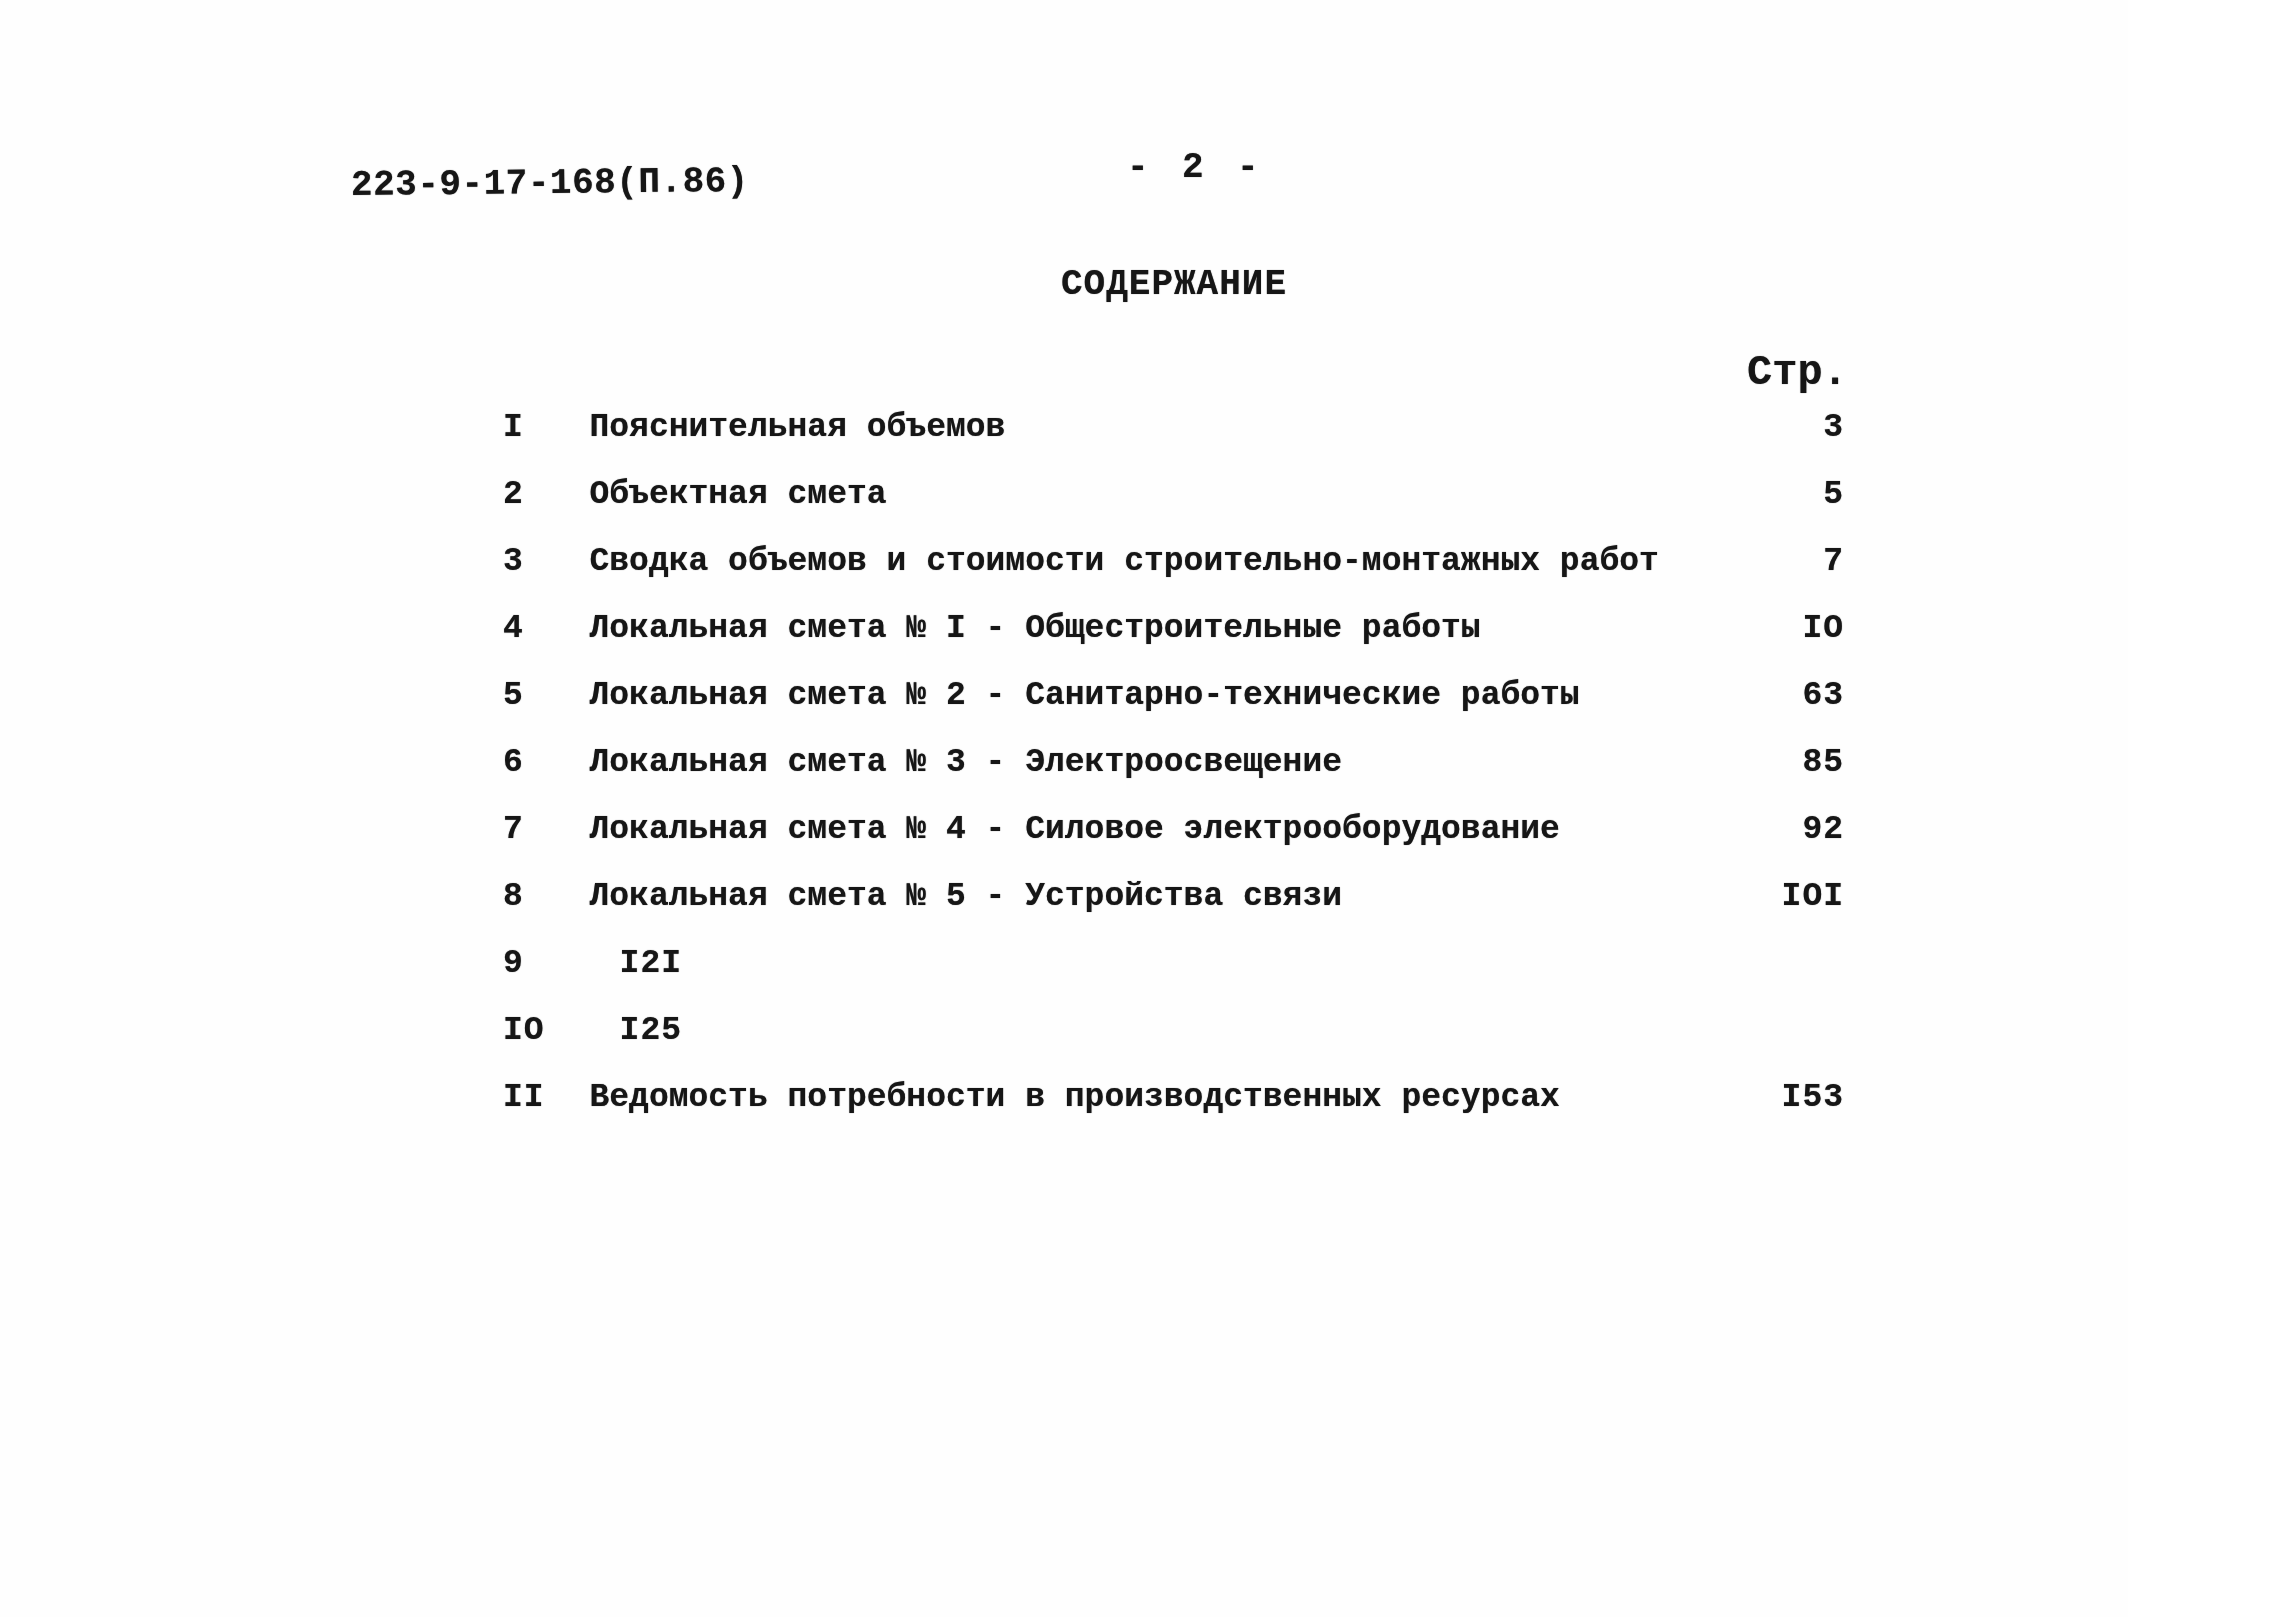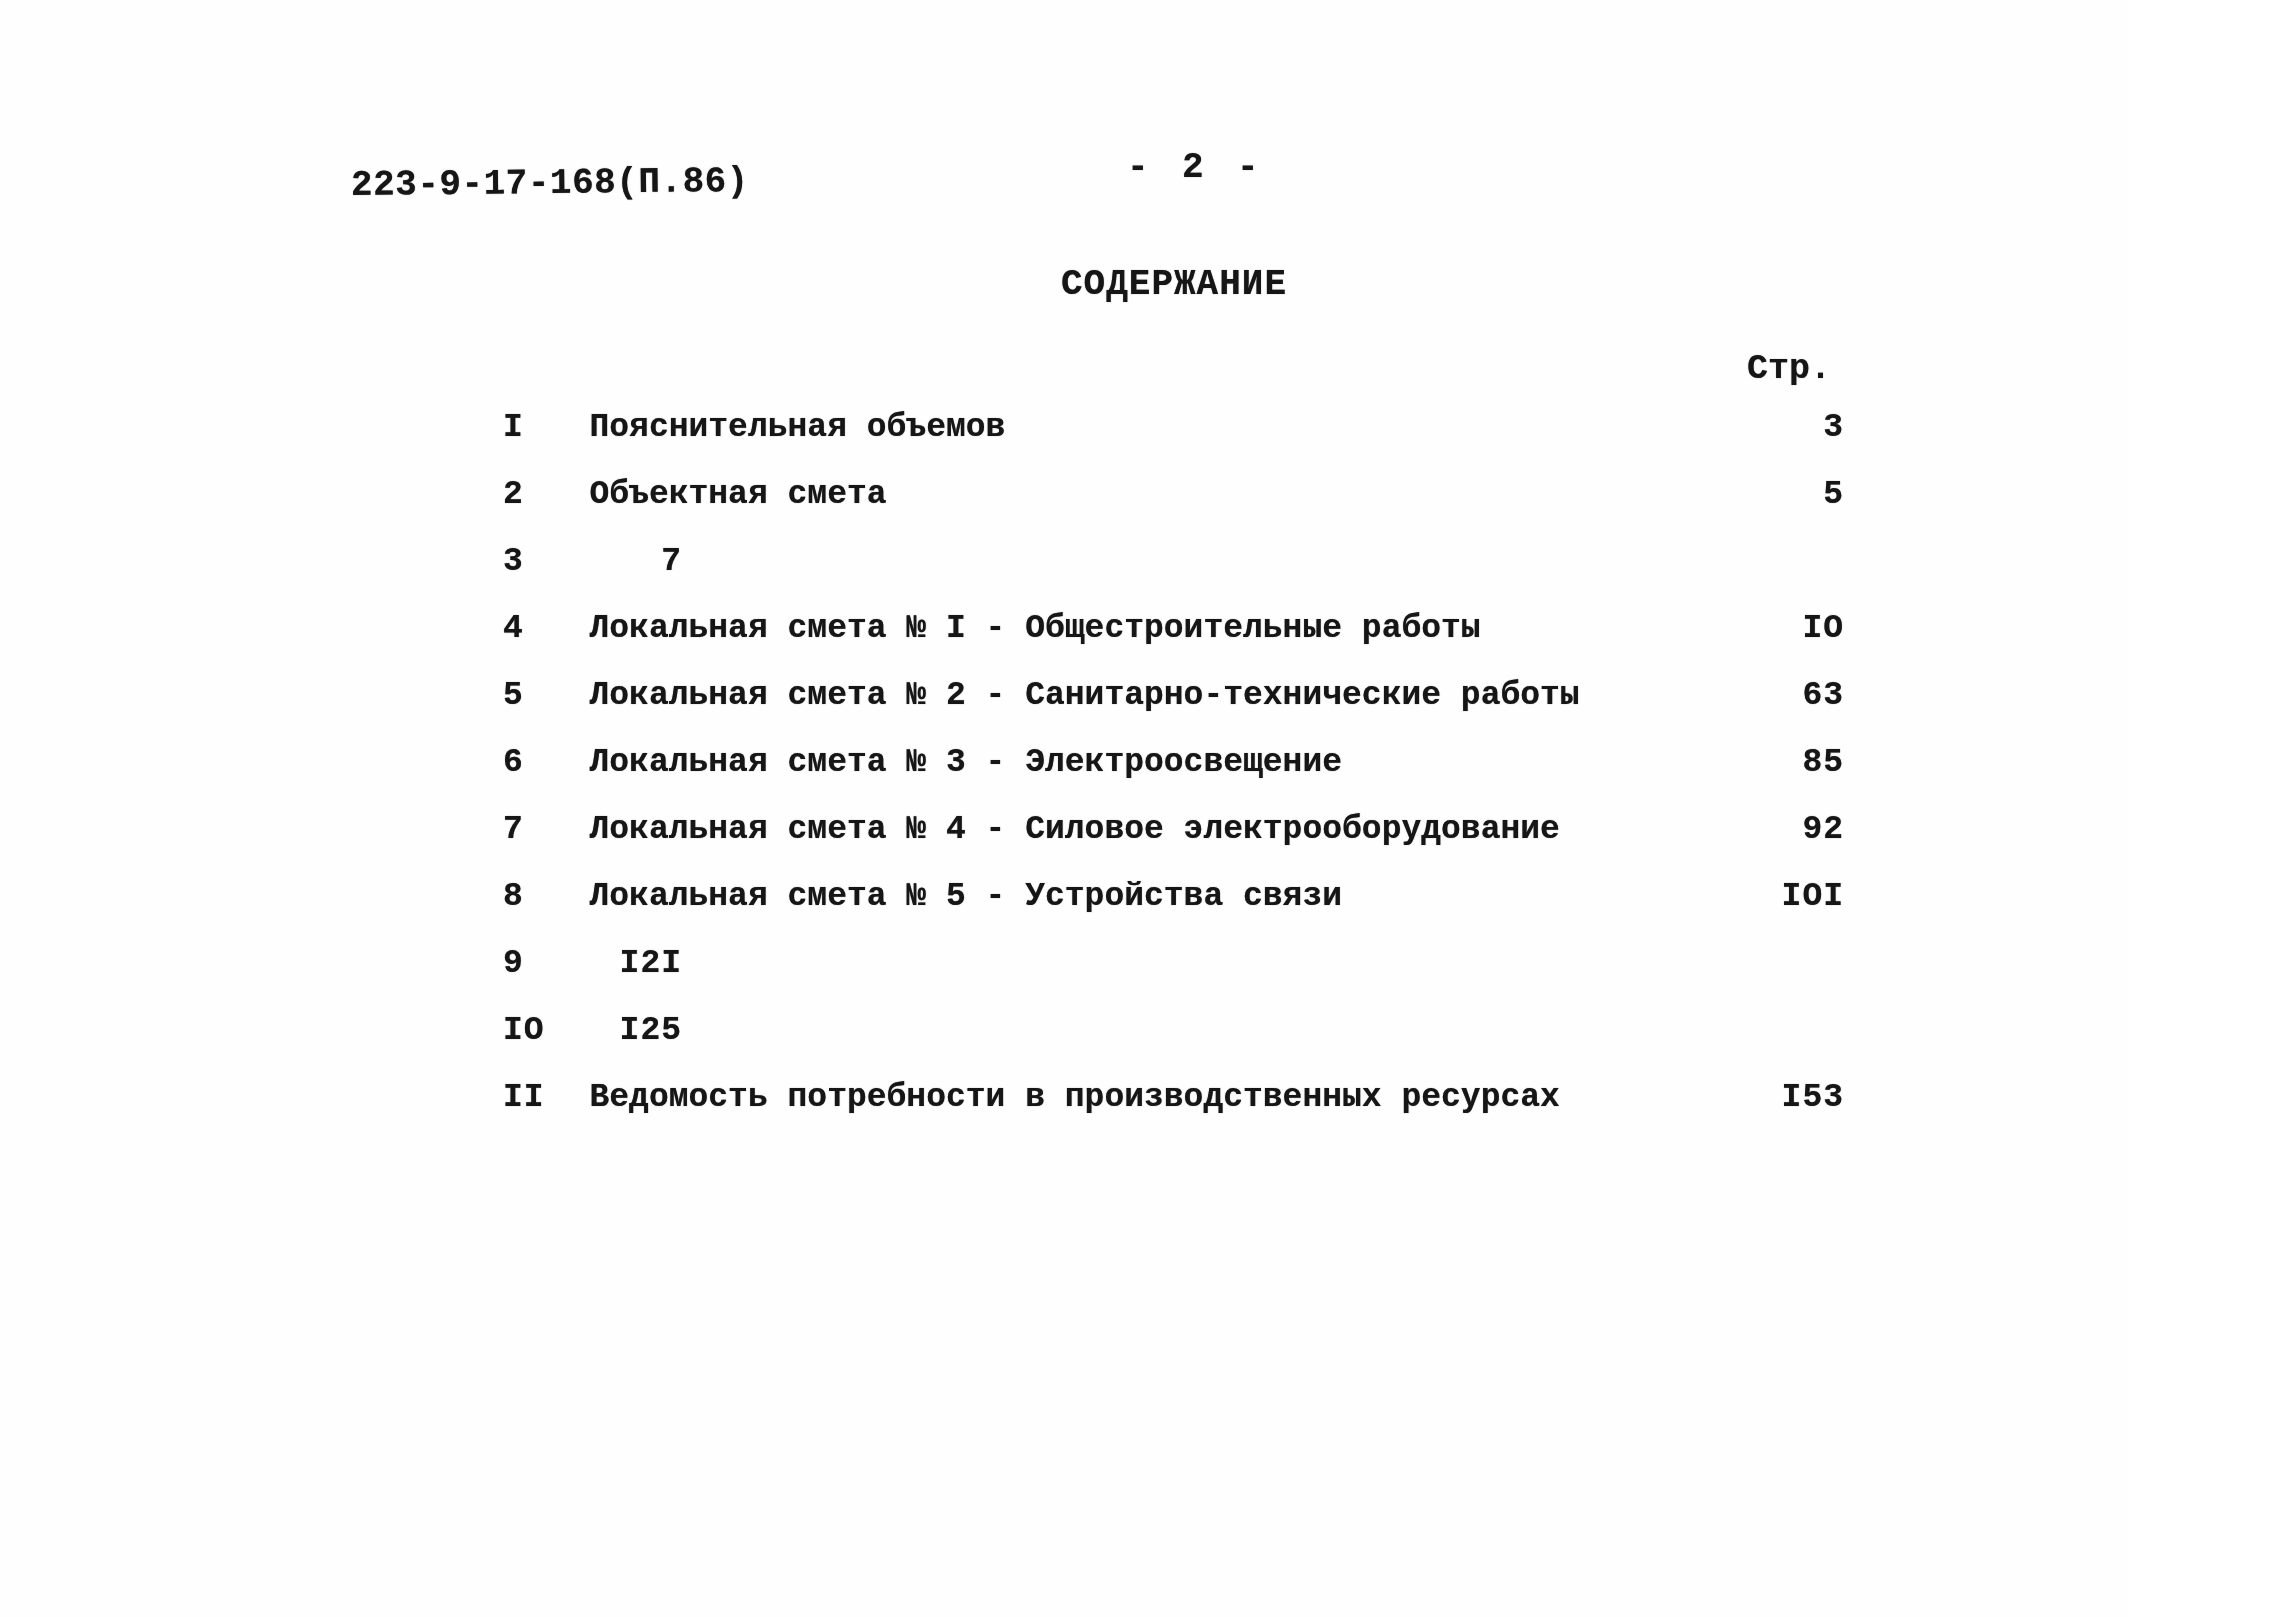--- a/index.html
+++ b/index.html
@@ -40,21 +40,21 @@
     left: 1061px;
     top: 264px;
     font-size: 36px;
     letter-spacing: 1px;
     white-space: nowrap;
   }
   .col-header {
     position: absolute;
     left: 1747px;
     top: 349px;
-    font-size: 35px;
+    font-size: 42px;
     white-space: nowrap;
   }
   .toc {
     position: absolute;
     left: 503px;
     top: 394px;
     width: 1341px;
   }
   .toc-row {
     display: flex;
@@ -100,20 +100,21 @@
         <span class="toc-title">Пояснительная объемов</span>
         <span class="toc-page">3</span>
       </div>
       <div class="toc-row">
         <span class="toc-num">2</span>
         <span class="toc-title">Объектная смета</span>
         <span class="toc-page">5</span>
       </div>
       <div class="toc-row">
         <span class="toc-num">3</span>
+        <span class="toc-title">Сводка объемов и стоимости строительно-монтажных работ</span>
         <span class="toc-page">7</span>
       </div>
       <div class="toc-row">
         <span class="toc-num">4</span>
         <span class="toc-title">Локальная смета № I - Общестроительные работы</span>
         <span class="toc-page">IO</span>
       </div>
       <div class="toc-row">
         <span class="toc-num">5</span>
         <span class="toc-title">Локальная смета № 2 - Санитарно-технические работы</span>

